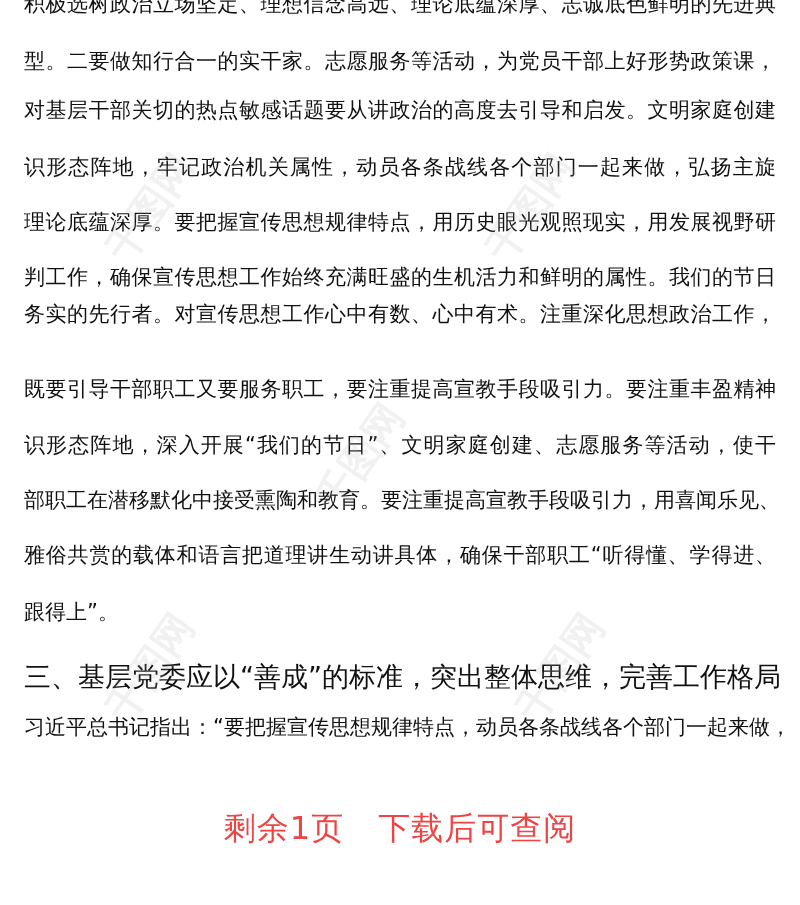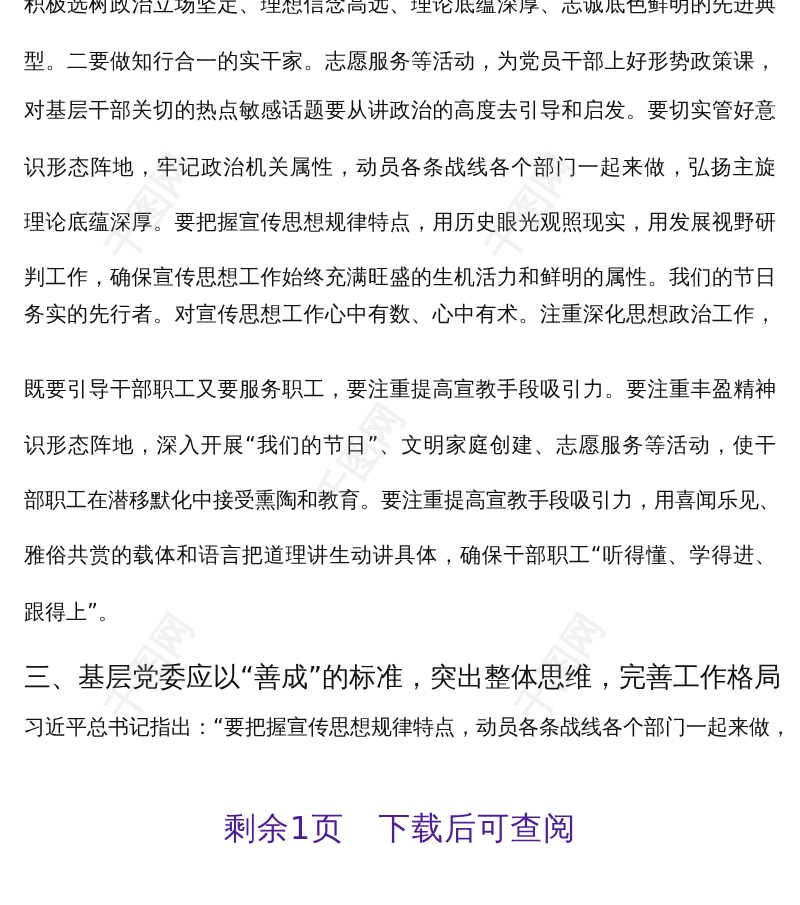--- a/index.html
+++ b/index.html
@@ -47,35 +47,35 @@
     white-space: nowrap;
     pointer-events: none;
   }
   .more-pages {
     position: absolute;
     left: 0;
     width: 800px;
     top: 807px;
     text-align: center;
     font-size: 32px;
-    color: #4c1d95;
+    color: #ef4444;
     letter-spacing: 1px;
   }
   .more-pages .gap {
     display: inline-block;
     width: 34px;
   }
 </style>
 </head>
 <body>
 
 <div class="doc">
   <div class="line justify" style="top:22px">积极选树政治立场坚定、理想信念高远、理论底蕴深厚、志诚底色鲜明的先进典</div>
   <div class="line justify" style="top:79px">型。二要做知行合一的实干家。志愿服务等活动，为党员干部上好形势政策课，</div>
-  <div class="line justify" style="top:128px">对基层干部关切的热点敏感话题要从讲政治的高度去引导和启发。要切实管好意</div>
+  <div class="line justify" style="top:128px">对基层干部关切的热点敏感话题要从讲政治的高度去引导和启发。文明家庭创建</div>
   <div class="line justify" style="top:185px">识形态阵地，牢记政治机关属性，动员各条战线各个部门一起来做，弘扬主旋</div>
   <div class="line justify" style="top:240px">理论底蕴深厚。要把握宣传思想规律特点，用历史眼光观照现实，用发展视野研</div>
   <div class="line justify" style="top:295px">判工作，确保宣传思想工作始终充满旺盛的生机活力和鲜明的属性。我们的节日</div>
   <div class="line justify" style="top:332px">务实的先行者。对宣传思想工作心中有数、心中有术。注重深化思想政治工作，</div>
   <div class="line justify" style="top:407px">既要引导干部职工又要服务职工，要注重提高宣教手段吸引力。要注重丰盈精神</div>
   <div class="line justify" style="top:463px">识形态阵地，深入开展“我们的节日”、文明家庭创建、志愿服务等活动，使干</div>
   <div class="line justify" style="top:518px">部职工在潜移默化中接受熏陶和教育。要注重提高宣教手段吸引力，用喜闻乐见、</div>
   <div class="line justify" style="top:573px">雅俗共赏的载体和语言把道理讲生动讲具体，确保干部职工“听得懂、学得进、</div>
   <div class="line" style="top:630px">跟得上”。</div>
   <div class="line heading" style="top:695px">三、基层党委应以“善成”的标准，突出整体思维，完善工作格局</div>

